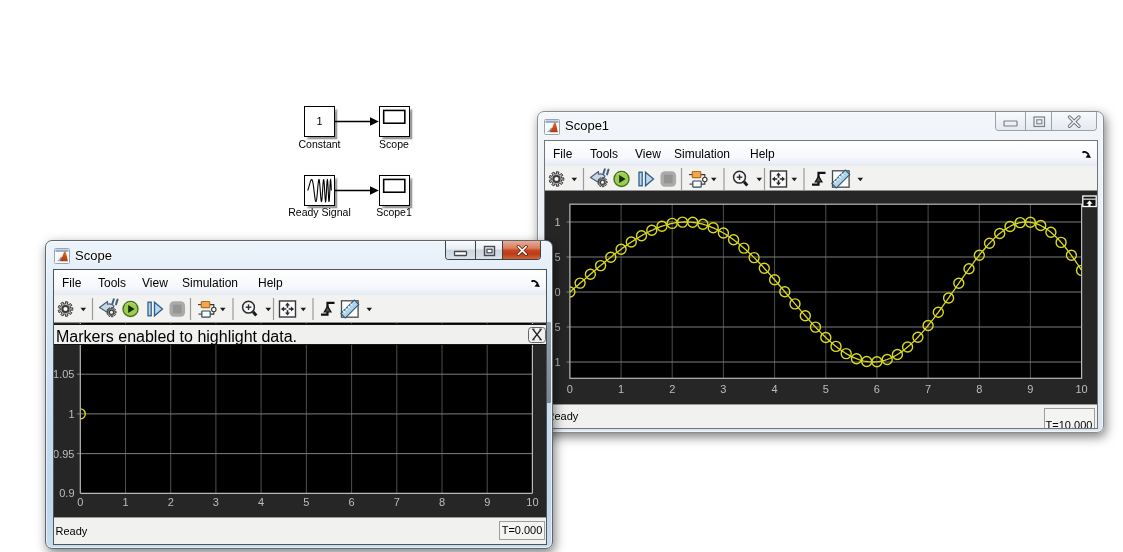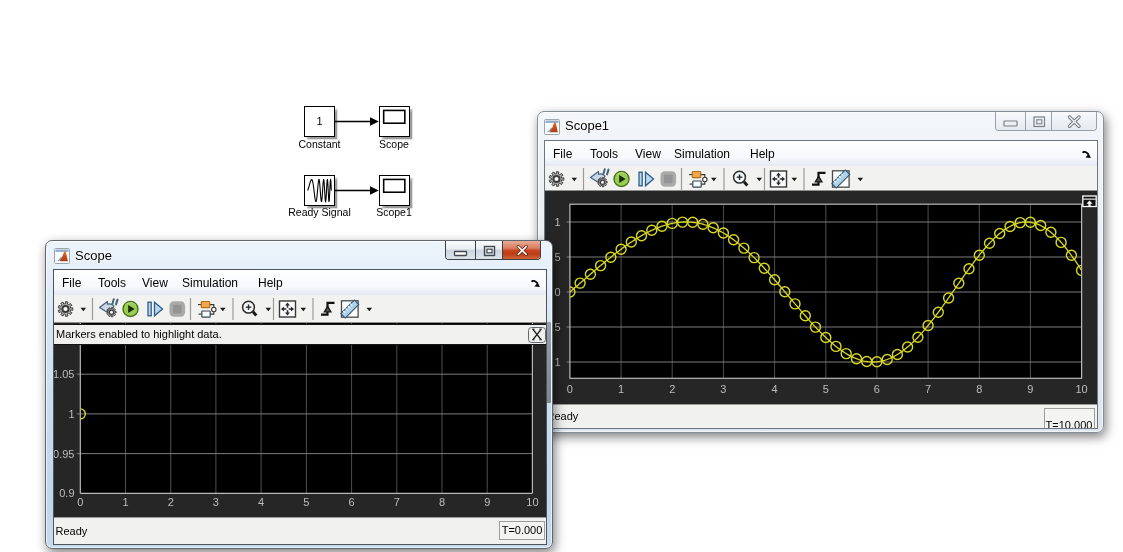--- a/index.html
+++ b/index.html
@@ -27,21 +27,21 @@
   background:linear-gradient(#ffffff 0%,#f6f8fc 50%,#e4e8f3 78%,#dce1ef 100%);
   border-bottom:1px solid #9fa4ac}
 .menu{position:absolute;top:6px;font-size:12px;color:#000}
 .toolbar{position:absolute;left:0;right:0;background:#f2f2f1;border-bottom:1px solid #8f8f8f}
 .figure{position:absolute;left:0;right:0;background:#262626}
 .statusbar{position:absolute;left:0;right:0;bottom:0;background:#f1f1f0}
 .ready{position:absolute;left:1.5px;top:50%;transform:translateY(-50%);font-size:11px;color:#000}
 .tbox{position:absolute;border:1px solid #9d9d9d;background:#f4f4f3;font-size:11px;color:#000;
   display:flex;align-items:center;justify-content:center}
 .msgbar{position:absolute;background:#f0f0ee;border-top:1px solid #161616;border-bottom:1px solid #161616;
-  font-size:11px;color:#000}
+  font-size:16px;color:#000}
 .msgx{position:absolute;border:1.2px solid #62686e;border-radius:3.5px;background:#f0f0ef;
   font-size:13px;font-family:"Liberation Serif",serif;color:#1a1a1a;display:flex;align-items:center;justify-content:center}
 svg{display:block}
 </style></head>
 <body>
 
 <div class="blk" style="left:304px;top:105.5px;width:31px;height:31px"></div>
 <div class="abs" style="left:304px;top:105.5px;width:31px;height:31.5px;font-size:11px;display:flex;align-items:center;justify-content:center">1</div>
 <div class="blklab" style="left:319.5px;top:138px">Constant</div>
 <div class="blk" style="left:378.5px;top:105.5px;width:31px;height:31px"></div>

